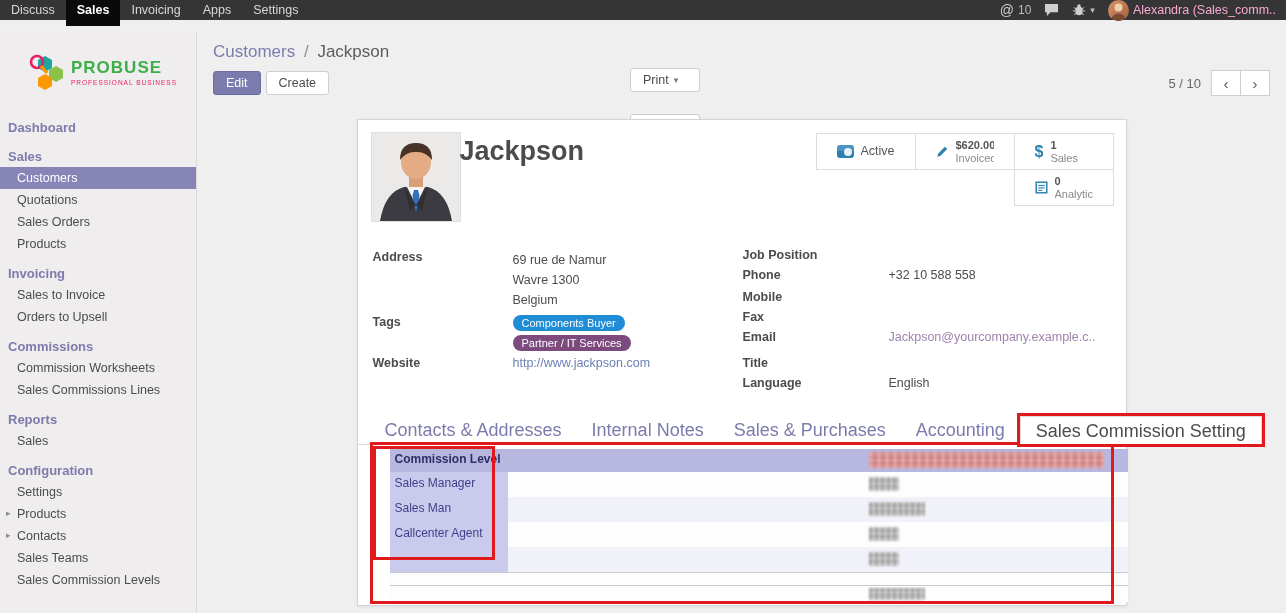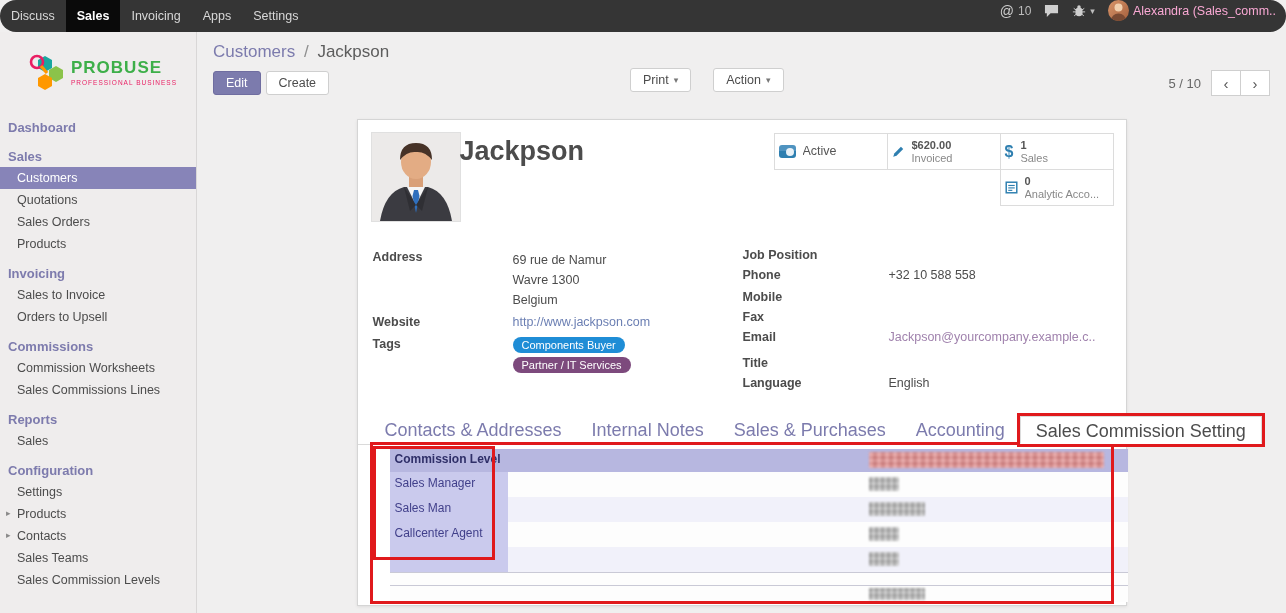--- a/index.html
+++ b/index.html
@@ -8,23 +8,23 @@
     font-family: "Liberation Sans", sans-serif;
     background: #f0efef;
     overflow: hidden;
     position: relative;
     font-size: 13px;
     color: #4c4c4c;
   }
 
   
   .topbar {
-    height: 32px; background: #353535; color: #d8d8d8;
-    display: flex; align-items: flex-start; font-size: 12.5px;
-    position: relative; z-index: 20; border-radius: 16px;
+    height: 20px; background: #353535; color: #d8d8d8;
+    display: flex; align-items: center; font-size: 12.5px;
+    position: relative; z-index: 20;
   }
   .menu { display: flex; }
   .menu-item { padding: 0 11px; line-height: 32px; cursor: pointer; color: #d8d8d8; }
   .menu-item.active { background: #0a0a0a; color: #fff; font-weight: bold; }
   .systray { margin-left: auto; display: flex; align-items: center; gap: 13px; padding-right: 10px; }
   .systray-group { display: flex; align-items: center; gap: 4px; cursor: pointer; }
   .at-glyph { font-size: 14px; color: #cfcfcf; }
   .count { font-size: 12px; color: #bdbdbd; }
   .tb-caret { font-size: 9px; color: #bdbdbd; }
   .tb-avatar {
@@ -63,21 +63,21 @@
   .breadcrumb .bc-sep { color: #8f8f8f; margin: 0 4px; }
   .breadcrumb .bc-current { color: #5d5d5d; }
   .cp-buttons { margin-top: 9px; display: flex; gap: 5px; }
   .btn {
     display: inline-flex; align-items: center; gap: 5px;
     font-size: 12.5px; padding: 4px 12px; border-radius: 3px;
     border: 1px solid #cfcfcf; background: #fff; color: #4c4c4c; cursor: pointer;
   }
   .btn.primary { background: #7c7bad; border-color: #6f6da0; color: #ffffff; }
   .btn .dd-caret { font-size: 9px; color: #777; }
-  .cp-center { position: absolute; left: 433px; top: 36px; display: flex; gap: 22px; }
+  .cp-center { position: absolute; left: 433px; top: 36px; display: flex; gap: 22px; flex-direction: column; }
   .cp-pager { position: absolute; right: 16px; top: 38px; display: flex; align-items: center; gap: 10px; }
   .pager-value { font-size: 13px; color: #666; }
   .pager-btns { display: flex; }
   .pager-btn {
     width: 30px; height: 26px; border: 1px solid #cfcfcf; background: #fff;
     display: flex; align-items: center; justify-content: center;
     font-size: 15px; color: #555; cursor: pointer;
   }
   .pager-btn + .pager-btn { margin-left: -1px; }
 
@@ -87,22 +87,22 @@
     background: #fff; border: 1px solid #d5d5d5; box-shadow: 0 1px 3px rgba(0,0,0,.08);
   }
   .avatar-box {
     position: absolute; left: 13px; top: 12px; width: 90px; height: 90px;
     border: 1px solid #e0e0e0; background: #eceae9; overflow: hidden;
   }
   .partner-name { position: absolute; left: 102px; top: 16px; font-size: 27px; font-weight: bold; color: #4c4c4c; }
 
   .statbox { position: absolute; top: 13px; right: 12px; width: 353px; display: flex; flex-wrap: wrap; justify-content: flex-end; }
   .sbtn {
-    width: 114px; height: 37px; border: 1px solid #dcdcdc; background: #fff;
-    display: flex; align-items: center; gap: 7px; padding: 0 4px;
+    width: 100px; height: 37px; border: 1px solid #dcdcdc; background: #fff;
+    display: flex; align-items: center; gap: 7px; padding: 0 20px;
     margin: 0 0 -1px -1px; cursor: pointer;
   }
   .sbtn .txt { display: flex; flex-direction: column; line-height: 1.15; font-size: 11px; overflow: hidden; }
   .sbtn .val { font-weight: bold; color: #555; white-space: nowrap; }
   .sbtn .lbl { color: #888; white-space: nowrap; }
   .sbtn .single { font-size: 12.5px; color: #555; }
   .toggle-icon {
     width: 17px; height: 13px; border-radius: 3px; flex: none;
     background: linear-gradient(#4f93c0 45%, #2e7fb0 45%); position: relative;
   }
@@ -378,29 +378,29 @@
     <div class="fields-left">
       <div class="frow">
         <span class="flabel">Address</span>
         <span class="fvalue addr-lines">
           <div>69 rue de Namur</div>
           <div>Wavre 1300</div>
           <div>Belgium</div>
         </span>
       </div>
       <div class="frow mt4">
-        <span class="flabel">Website</span>
-        <span class="fvalue link-website">http://www.jackpson.com</span>
-      </div>
-      <div class="frow mt4">
         <span class="flabel">Tags</span>
         <span class="tagstack">
           <span class="tag blue">Components Buyer</span>
           <span class="tag purple">Partner / IT Services</span>
         </span>
+      </div>
+      <div class="frow mt4">
+        <span class="flabel">Website</span>
+        <span class="fvalue link-website">http://www.jackpson.com</span>
       </div>
     </div>
 
     <div class="fields-right">
       <div class="frow">
         <span class="flabel">Job Position</span>
         <span class="fvalue"></span>
       </div>
       <div class="frow">
         <span class="flabel">Phone</span>

